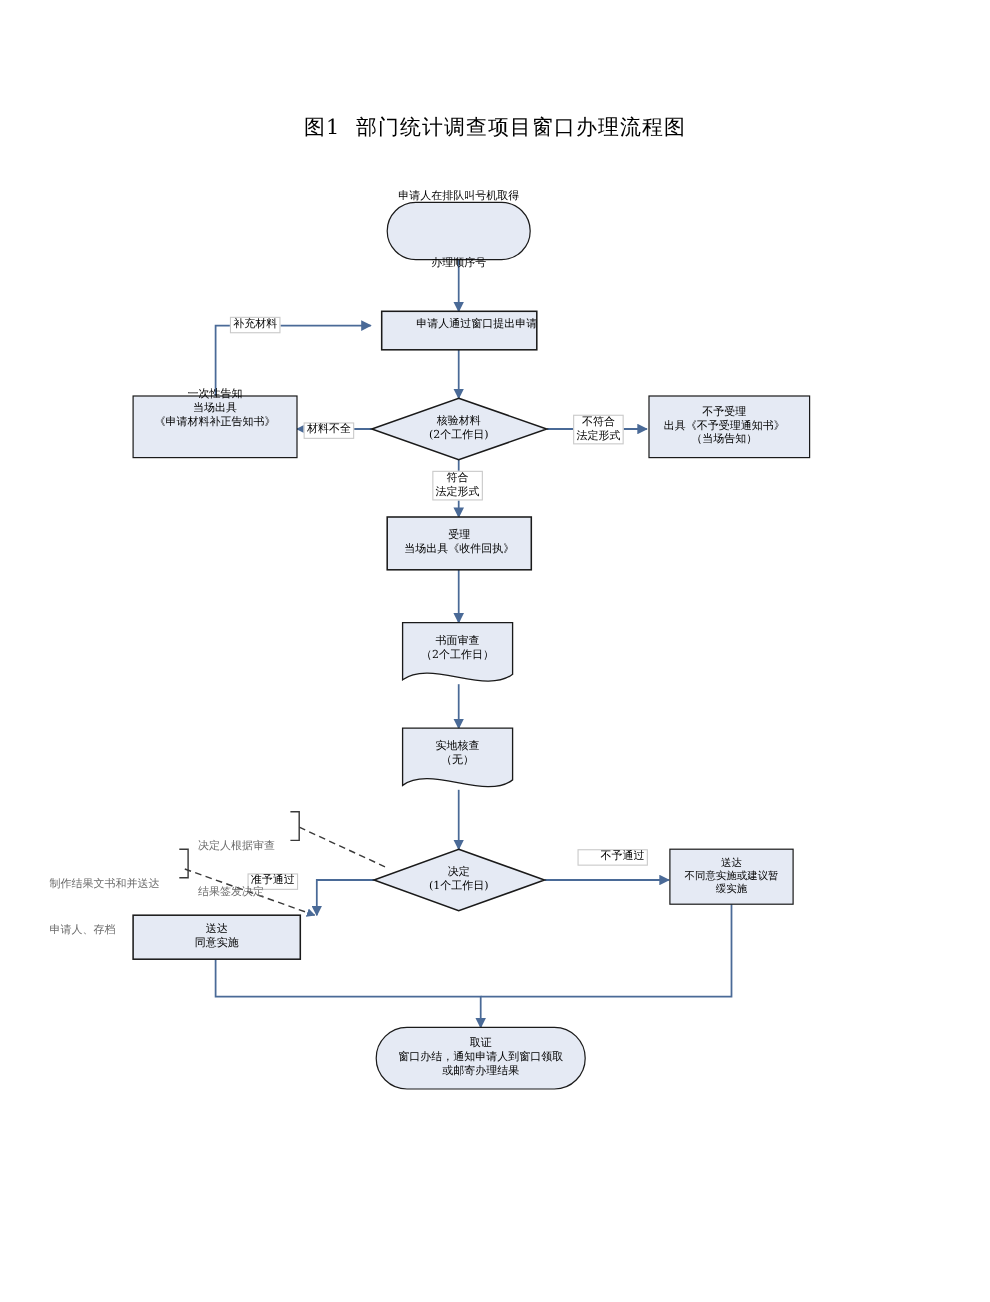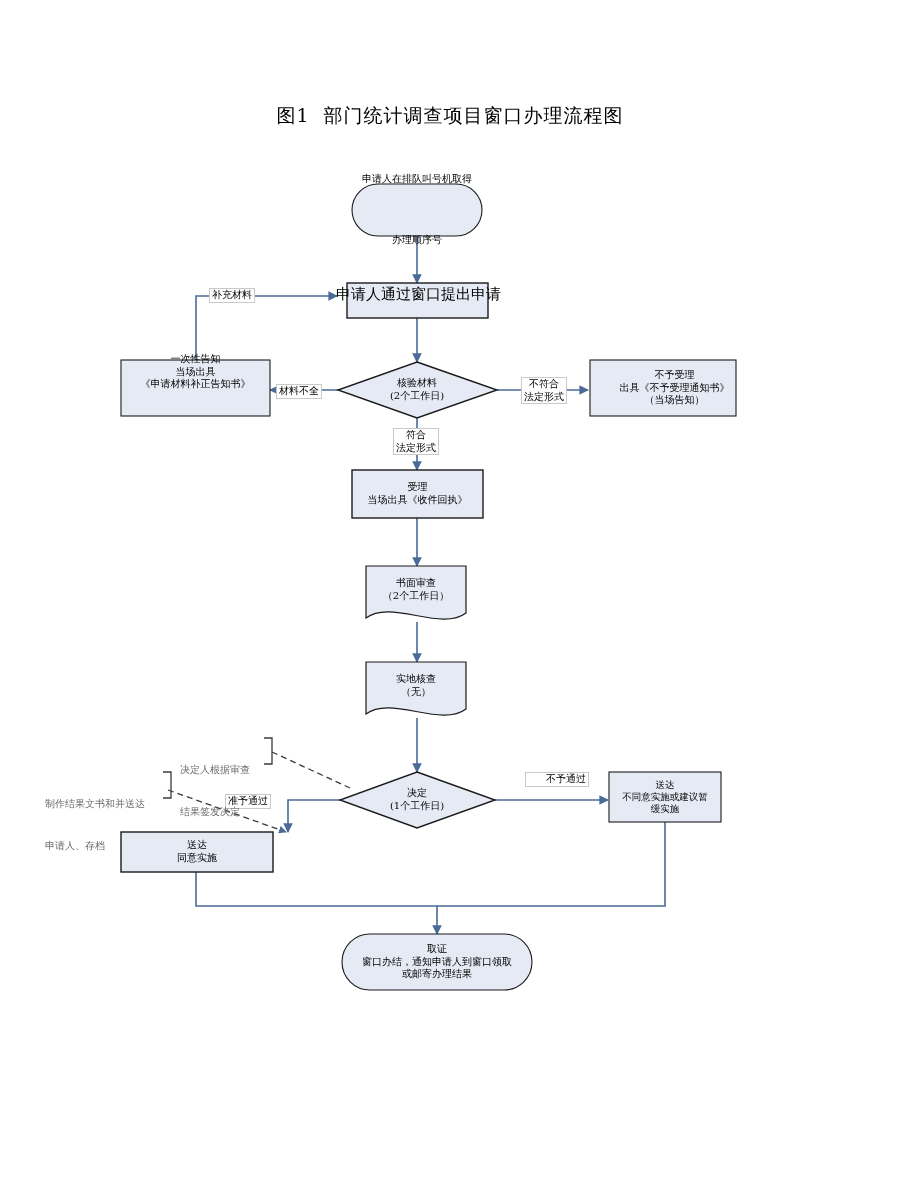--- a/index.html
+++ b/index.html
@@ -152,36 +152,36 @@
     <rect x="609" y="772" width="112" height="50" fill="#e5eaf4" stroke="#1a1a1a" stroke-width="1.1"></rect>
 
     <rect x="342" y="934" width="190" height="56" rx="28" ry="28" fill="#e5eaf4" stroke="#1a1a1a" stroke-width="1.1"></rect>
   </svg>
 
   <div class="node-text" style="left:352px; top:184px; width:130px; height:52px; font-size:10px;gap:48px;">
     <span>申请人在排队叫号机取得</span>
     <span>办理顺序号</span>
   </div>
 
-  <div class="node-text" style="left:348px; top:283px; width:141px; height:24px; font-size:15px;">
+  <div class="node-text" style="left:363px; top:283px; width:141px; height:24px; font-size:10px;">
     <span>申请人通过窗口提出申请</span>
   </div>
 
   <div class="node-text" style="left:121px; top:344px; width:149px; height:56px; font-size:10px;">
     <span>一次性告知</span>
     <span>当场出具</span>
     <span>《申请材料补正告知书》</span>
   </div>
 
   <div class="node-text" style="left:347px; top:366px; width:140px; height:48px; font-size:10px;">
     <span>核验材料</span>
     <span>(2个工作日)</span>
   </div>
 
-  <div class="node-text" style="left:590px; top:360px; width:169px; height:56px; font-size:10px;">
+  <div class="node-text" style="left:574px; top:360px; width:169px; height:56px; font-size:10px;">
     <span>不予受理</span>
     <span>出具《不予受理通知书》</span>
     <span>（当场告知）</span>
   </div>
 
   <div class="node-text" style="left:352px; top:470px; width:131px; height:48px; font-size:10px;">
     <span>受理</span>
     <span>当场出具《收件回执》</span>
   </div>
 

